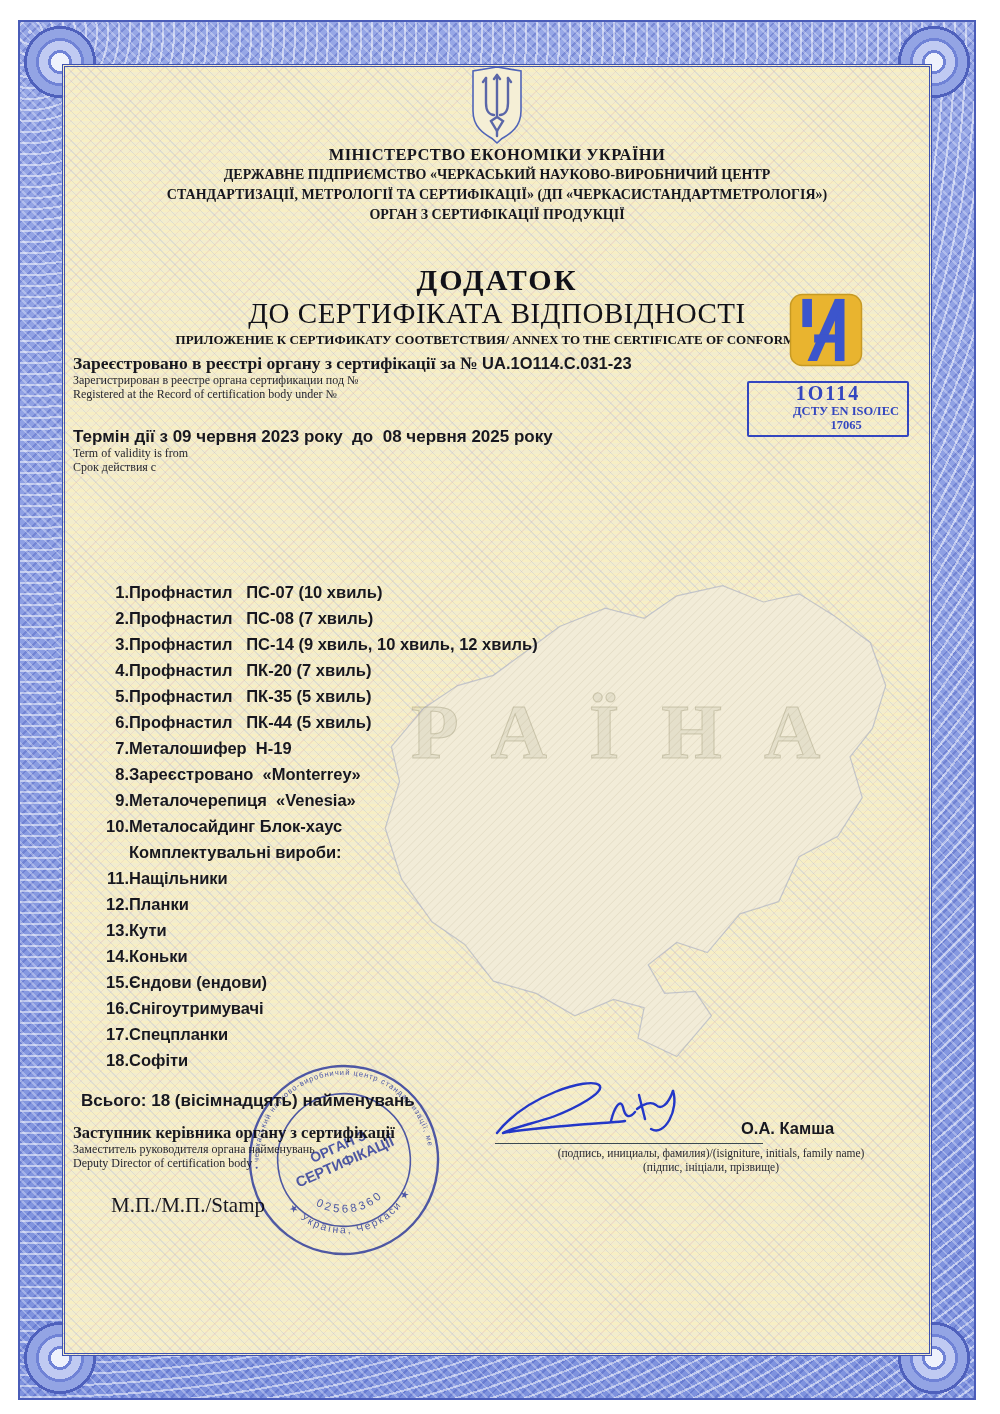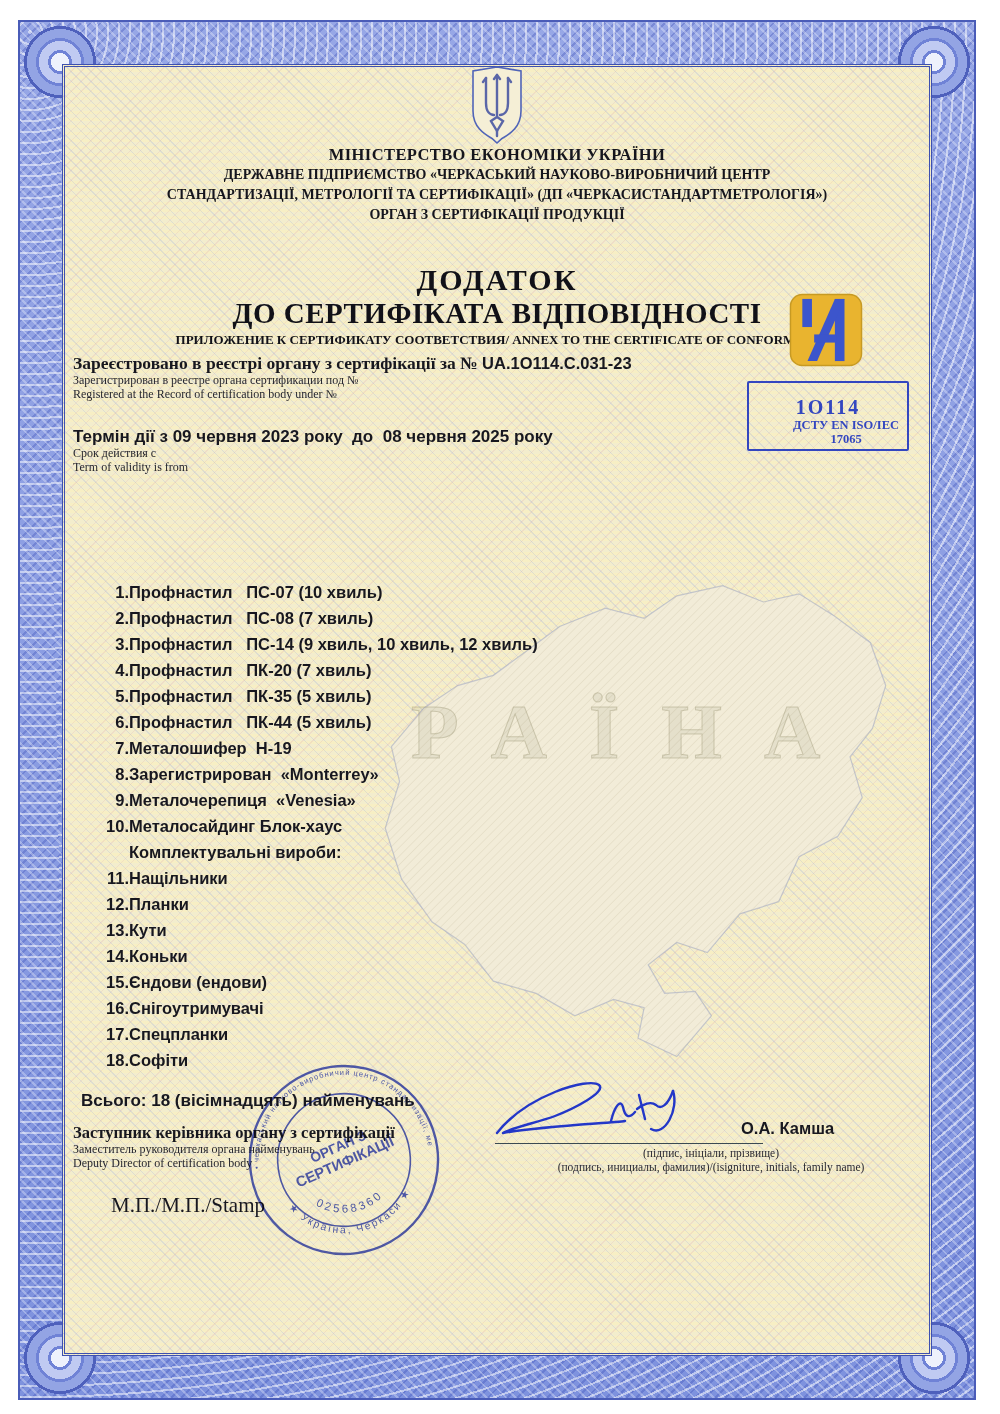--- a/index.html
+++ b/index.html
@@ -38,27 +38,27 @@
   .crest{position:absolute;left:50%;top:-2px;transform:translateX(-50%);z-index:1;}
   .org-header{position:absolute;top:78px;left:0;right:0;text-align:center;z-index:1;
     font-weight:bold;color:#15151d;line-height:20px;}
   .org-header .l1{font-size:16.5px;letter-spacing:.4px;}
   .org-header .l2,.org-header .l3{font-size:14px;}
   .org-header .l4{font-size:14px;}
 
   
   .title-block{position:absolute;top:196px;left:0;right:0;text-align:center;z-index:1;color:#111118;}
   .title-block .t1{font-size:30px;font-weight:bold;letter-spacing:2px;line-height:34px;}
-  .title-block .t2{font-size:29px;font-weight:bold;letter-spacing:.5px;line-height:33px;}
+  .title-block .t2{font-size:29px;font-weight:normal;letter-spacing:.5px;line-height:33px;}
   .title-block .tsub{font-size:13px;font-weight:bold;margin-top:2px;}
 
   
   .naau-logo{position:absolute;top:226px;left:723px;z-index:2;}
   .naau-box{position:absolute;top:314px;left:682px;width:162px;box-sizing:border-box;z-index:2;
-    border:2px solid #3346c0;border-radius:2px;text-align:center;color:#3346c0;padding:14px 2px 3px;}
+    border:2px solid #3346c0;border-radius:2px;text-align:center;color:#3346c0;padding:0 2px 3px;}
   .naau-box .code{font-size:20px;font-weight:bold;letter-spacing:2px;line-height:21px;}
   .naau-box .std{font-size:12.5px;font-weight:bold;line-height:14px;margin-left:36px;}
 
   
   .registered{position:absolute;top:286px;left:8px;z-index:1;}
   .reg-main{font-size:17.5px;font-weight:bold;white-space:pre-wrap;}
   .reg-main .no{font-family:"Liberation Sans",sans-serif;font-size:16.5px;}
   .sub{font-size:12px;line-height:13.5px;color:#26262e;}
   .validity{position:absolute;top:360px;left:8px;z-index:1;}
   .val-main{font-family:"Liberation Sans",sans-serif;font-size:17px;font-weight:bold;white-space:pre-wrap;}
@@ -150,22 +150,22 @@
       </div>
 
       <div class="registered">
         <div class="reg-main"><span>Зареєстровано в реєстрі органу з сертифікації за № </span><span class="no">UA.1О114.С.031-23</span></div>
         <div class="sub">Зарегистрирован в реестре органа сертификации под №</div>
         <div class="sub">Registered at the Record of certification body under №</div>
       </div>
 
       <div class="validity">
         <div class="val-main">Термін дії з 09 червня 2023 року  до  08 червня 2025 року</div>
+        <div class="sub">Term of validity is from</div>
         <div class="sub">Срок действия с</div>
-        <div class="sub">Term of validity is from</div>
       </div>
 
 
       <div class="product-list">
           <div class="prod-row">
             <span class="num">1.</span>
             <span class="pname">Профнастил   ПС-07 (10 хвиль)</span>
           </div>
           <div class="prod-row">
             <span class="num">2.</span>
@@ -186,21 +186,21 @@
           <div class="prod-row">
             <span class="num">6.</span>
             <span class="pname">Профнастил   ПК-44 (5 хвиль)</span>
           </div>
           <div class="prod-row">
             <span class="num">7.</span>
             <span class="pname">Металошифер  Н-19</span>
           </div>
           <div class="prod-row">
             <span class="num">8.</span>
-            <span class="pname">Зарегистрирован  «Monterrey»</span>
+            <span class="pname">Зареєстровано  «Monterrey»</span>
           </div>
           <div class="prod-row">
             <span class="num">9.</span>
             <span class="pname">Металочерепиця  «Venesia»</span>
           </div>
           <div class="prod-row">
             <span class="num">10.</span>
             <span class="pname">Металосайдинг Блок-хаус</span>
           </div>
           <div class="prod-row subhead">
@@ -280,19 +280,19 @@
           <path d="M4 58 C34 20 96 2 106 10 C114 17 80 34 62 41 C46 47 18 53 10 58 C50 51 120 48 132 46"></path>
           <path d="M118 46 C122 30 128 24 130 32 C132 42 136 44 142 37"></path>
           <path d="M146 20 L152 44"></path>
           <path d="M144 34 C150 29 158 26 163 30 C168 35 175 30 180 16"></path>
           <path d="M180 16 C186 34 172 62 158 54"></path>
         </g>
       </svg>
       <div class="sig-line"></div>
       <div class="sig-name">О.А. Камша</div>
       <div class="sig-labels">
+        <div>(подпись, инициалы, фамилия)/(isigniture, initials, family name)</div>
         <div>(підпис, ініціали, прізвище)</div>
-        <div>(подпись, инициалы, фамилия)/(isigniture, initials, family name)</div>
       </div>
 
     </div>
   </div>
 </div>
 
 </body></html>

